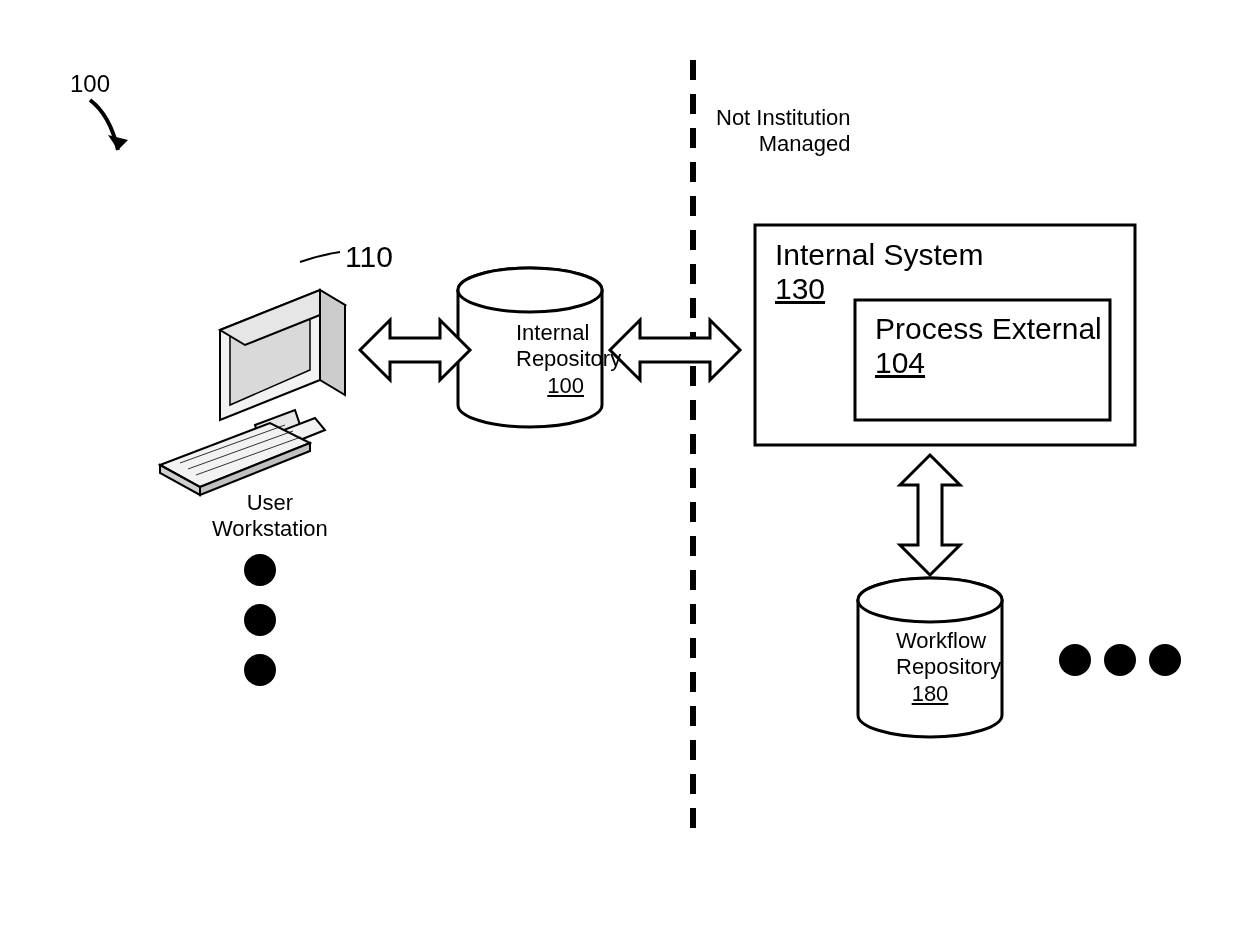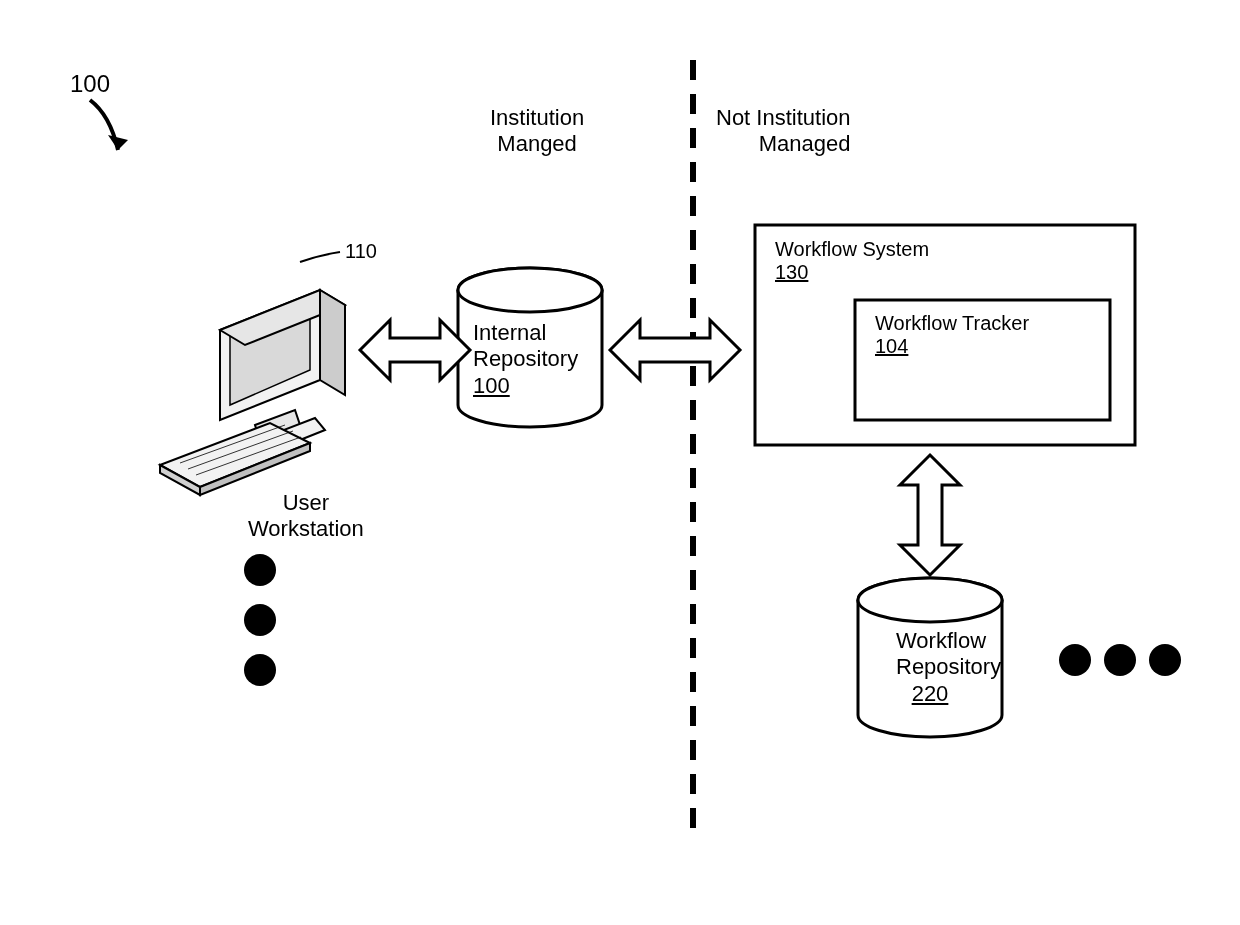--- a/index.html
+++ b/index.html
@@ -18,21 +18,21 @@
   }
   .label {
     position: absolute;
     font-size: 22px;
     line-height: 1.2;
     text-align: center;
     white-space: pre;
   }
   .small-label {
     position: absolute;
-    font-size: 20px;
+    font-size: 30px;
   }
   svg.full {
     position: absolute;
     left: 0;
     top: 0;
     width: 1240px;
     height: 925px;
     overflow: visible;
   }
   .underline { text-decoration: underline; margin-top: 36px; }
@@ -42,22 +42,20 @@
 
 <div class="stage">
 
   <div class="small-label" style="left:70px; top:70px; font-size:24px;">100</div>
 
   <svg class="full">
     <path d="M 90 100 Q 110 115 118 150" stroke="#000" stroke-width="4" fill="none"></path>
     <polygon points="118,150 108,135 128,140" fill="#000"></polygon>
   </svg>
 
-  <div class="label" style="left:490px; top:105px;"><span>Institution</span>
-<span>Manged</span></div>
 
   <div class="label" style="left:716px; top:105px; text-align:right;"><span>Not Institution</span>
 <span>Managed</span></div>
 
   <svg class="full">
 
     <line x1="693" y1="60" x2="693" y2="830" stroke="#000" stroke-width="6" stroke-dasharray="20 14"></line>
 
     <g transform="translate(200,250)">
 
@@ -124,38 +122,38 @@
     <g>
       <circle cx="1075" cy="660" r="16" fill="#000"></circle>
       <circle cx="1120" cy="660" r="16" fill="#000"></circle>
       <circle cx="1165" cy="660" r="16" fill="#000"></circle>
     </g>
 
   </svg>
 
   <div class="small-label" style="left:345px; top:240px;">110</div>
 
-  <div class="label" style="left:212px; top:490px;margin-left:36px;"><span>User</span>
+  <div class="label" style="left:212px; top:490px;"><span>User</span>
 <span>Workstation</span></div>
 
-  <div class="label" style="left:473px; top:320px; width:68px; text-align:left; white-space:normal;">
+  <div class="label" style="left:516px; top:320px; width:68px; text-align:right; white-space:normal;">
     <span>Internal</span><br>
     <span>Repository</span><br>
     <span class="underline">100</span>
   </div>
 
   <div class="small-label" style="left:775px; top:238px;">
-    <span>Workflow System</span><br>
+    <span>Internal System</span><br>
     <span class="underline">130</span>
   </div>
 
   <div class="small-label" style="left:875px; top:312px;">
-    <span>Workflow Tracker</span><br>
+    <span>Process External</span><br>
     <span class="underline">104</span>
   </div>
 
   <div class="label" style="left:896px; top:628px; width:68px; text-align:center; white-space:normal;">
     <span>Workflow</span><br>
     <span>Repository</span><br>
-    <span class="underline">220</span>
+    <span class="underline">180</span>
   </div>
 
 </div>
 
 </body></html>

